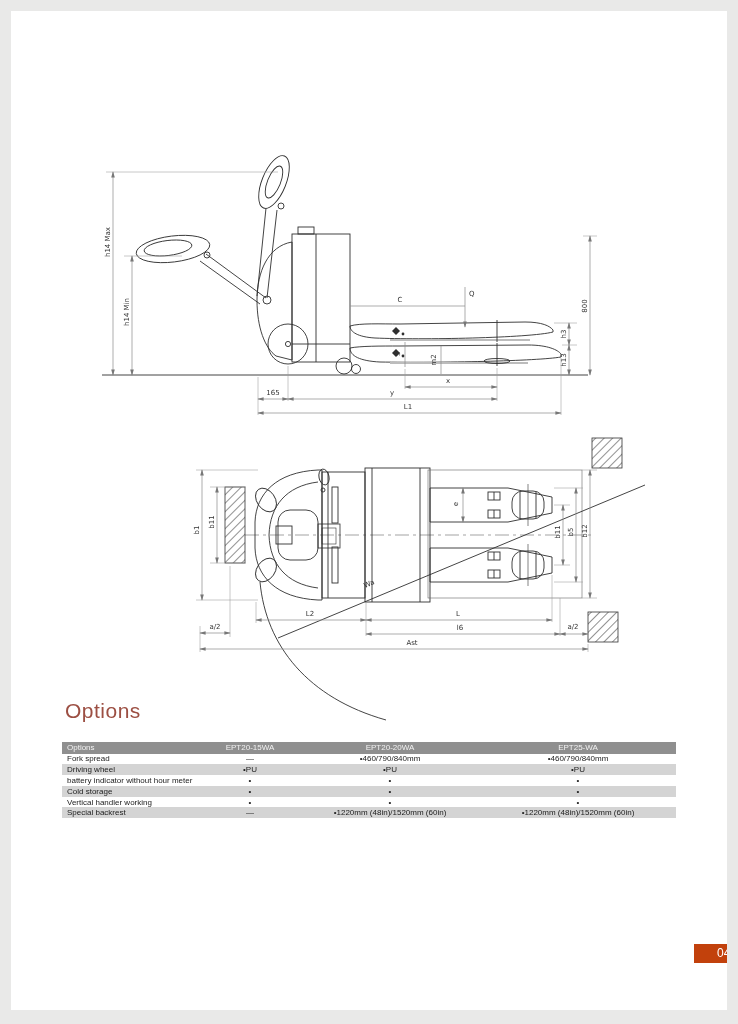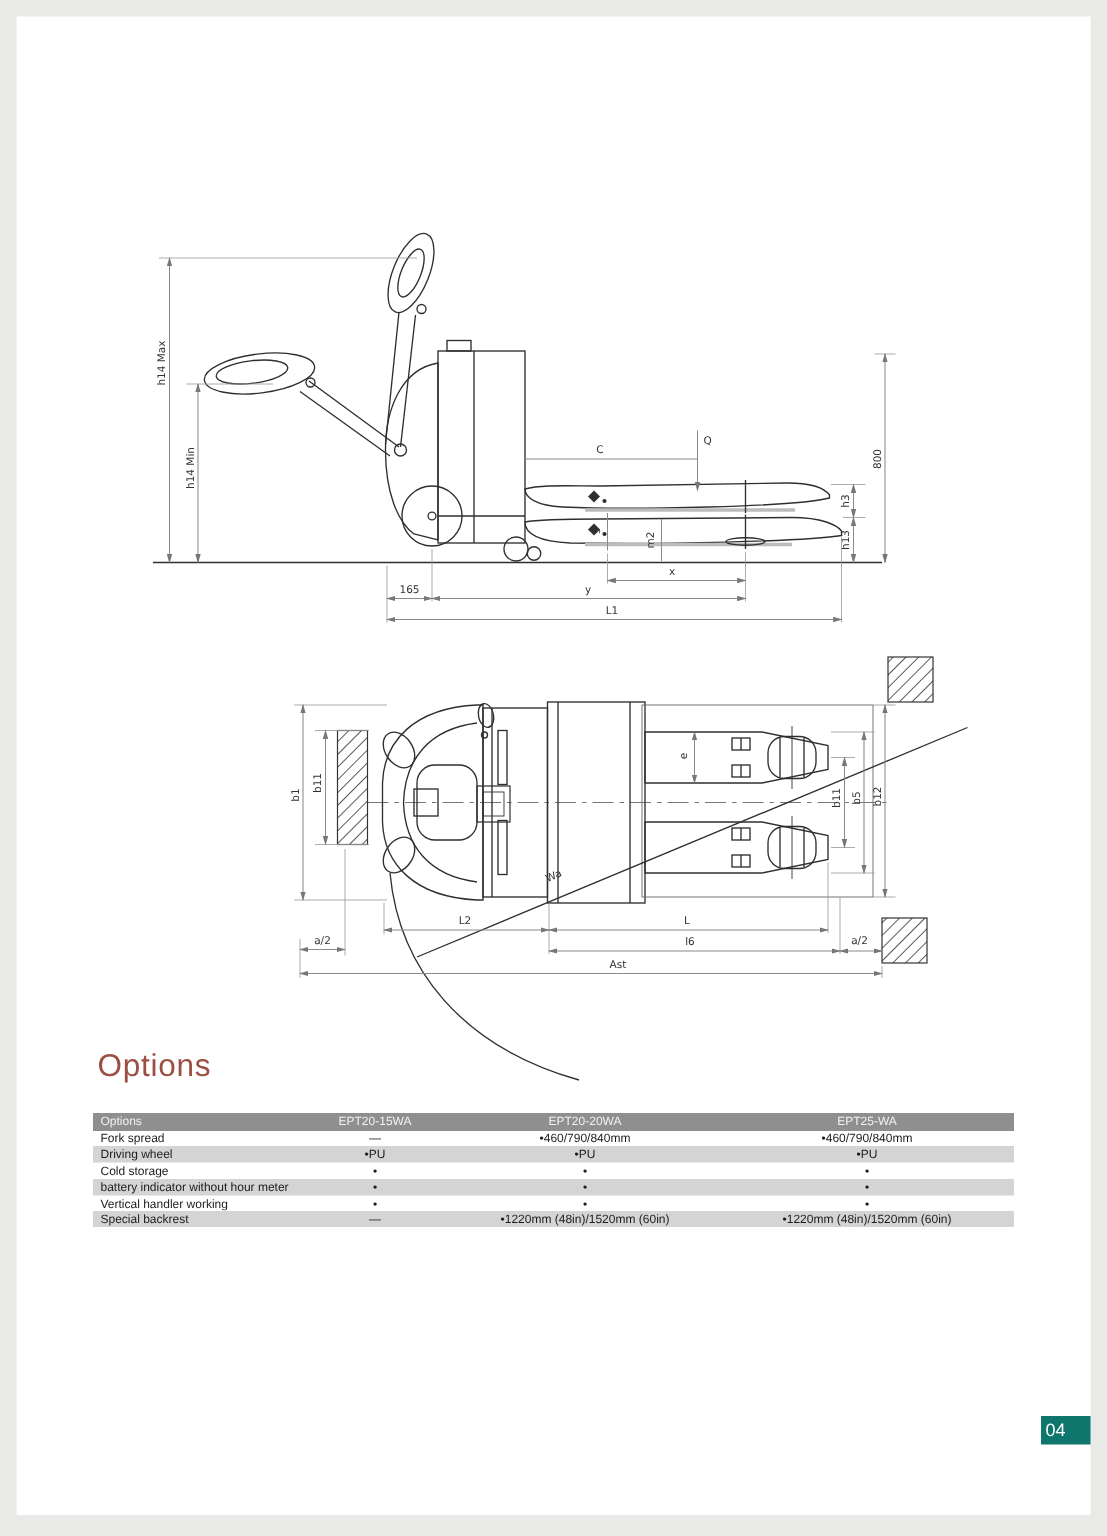--- a/index.html
+++ b/index.html
@@ -14,22 +14,22 @@
   table.opts{position:absolute;left:62px;top:742px;width:614px;border-collapse:collapse;
              font-size:8px;color:#1c1c1c;table-layout:fixed;}
   table.opts th{background:#8f8f8f;color:#f2f2f2;font-weight:normal;height:11.5px;
                 padding:0 3px;text-align:center;}
   table.opts th.lblh{text-align:left;padding-left:5px;}
   table.opts td{height:10.8px;padding:0 3px;text-align:center;white-space:nowrap;overflow:hidden;}
   table.opts td.lbl{text-align:left;padding-left:5px;}
   table.opts tbody tr:nth-child(even){background:#d4d4d4;}
   table.opts col.c1{width:138px;} table.opts col.c2{width:100px;}
   table.opts col.c3{width:180px;} table.opts col.c4{width:196px;}
-  .page-num{position:absolute;left:694px;top:944px;width:34px;height:19px;background:#0f766e;
-            color:#fff;font-size:12px;line-height:19px;padding-left:3px;box-sizing:border-box;}
+  .page-num{position:absolute;left:694px;top:944px;width:34px;height:19px;background:#c2410c;
+            color:#fff;font-size:12px;line-height:19px;padding-left:23px;box-sizing:border-box;}
   svg text{font-family:"DejaVu Sans",sans-serif;font-size:7px;fill:#333;}
   .obj{stroke:#2f2f2f;fill:none;stroke-width:.9;}
   .thin{stroke:#666;fill:none;stroke-width:.6;}
   .dim{stroke:#8a8a8a;fill:none;stroke-width:.7;}
   .ext{stroke:#9a9a9a;fill:none;stroke-width:.55;}
   .grayband{stroke:#bcbcbc;stroke-width:2.2;fill:none;}
 </style>
 </head>
 <body>
 
@@ -298,27 +298,27 @@
         <td>•460/790/840mm</td>
         <td>•460/790/840mm</td>
       </tr>
       <tr>
         <td class="lbl">Driving wheel</td>
         <td>•PU</td>
         <td>•PU</td>
         <td>•PU</td>
       </tr>
       <tr>
+        <td class="lbl">battery indicator without hour meter</td>
+        <td>•</td>
+        <td>•</td>
+        <td>•</td>
+      </tr>
+      <tr>
         <td class="lbl">Cold storage</td>
-        <td>•</td>
-        <td>•</td>
-        <td>•</td>
-      </tr>
-      <tr>
-        <td class="lbl">battery indicator without hour meter</td>
         <td>•</td>
         <td>•</td>
         <td>•</td>
       </tr>
       <tr>
         <td class="lbl">Vertical handler working</td>
         <td>•</td>
         <td>•</td>
         <td>•</td>
       </tr>

